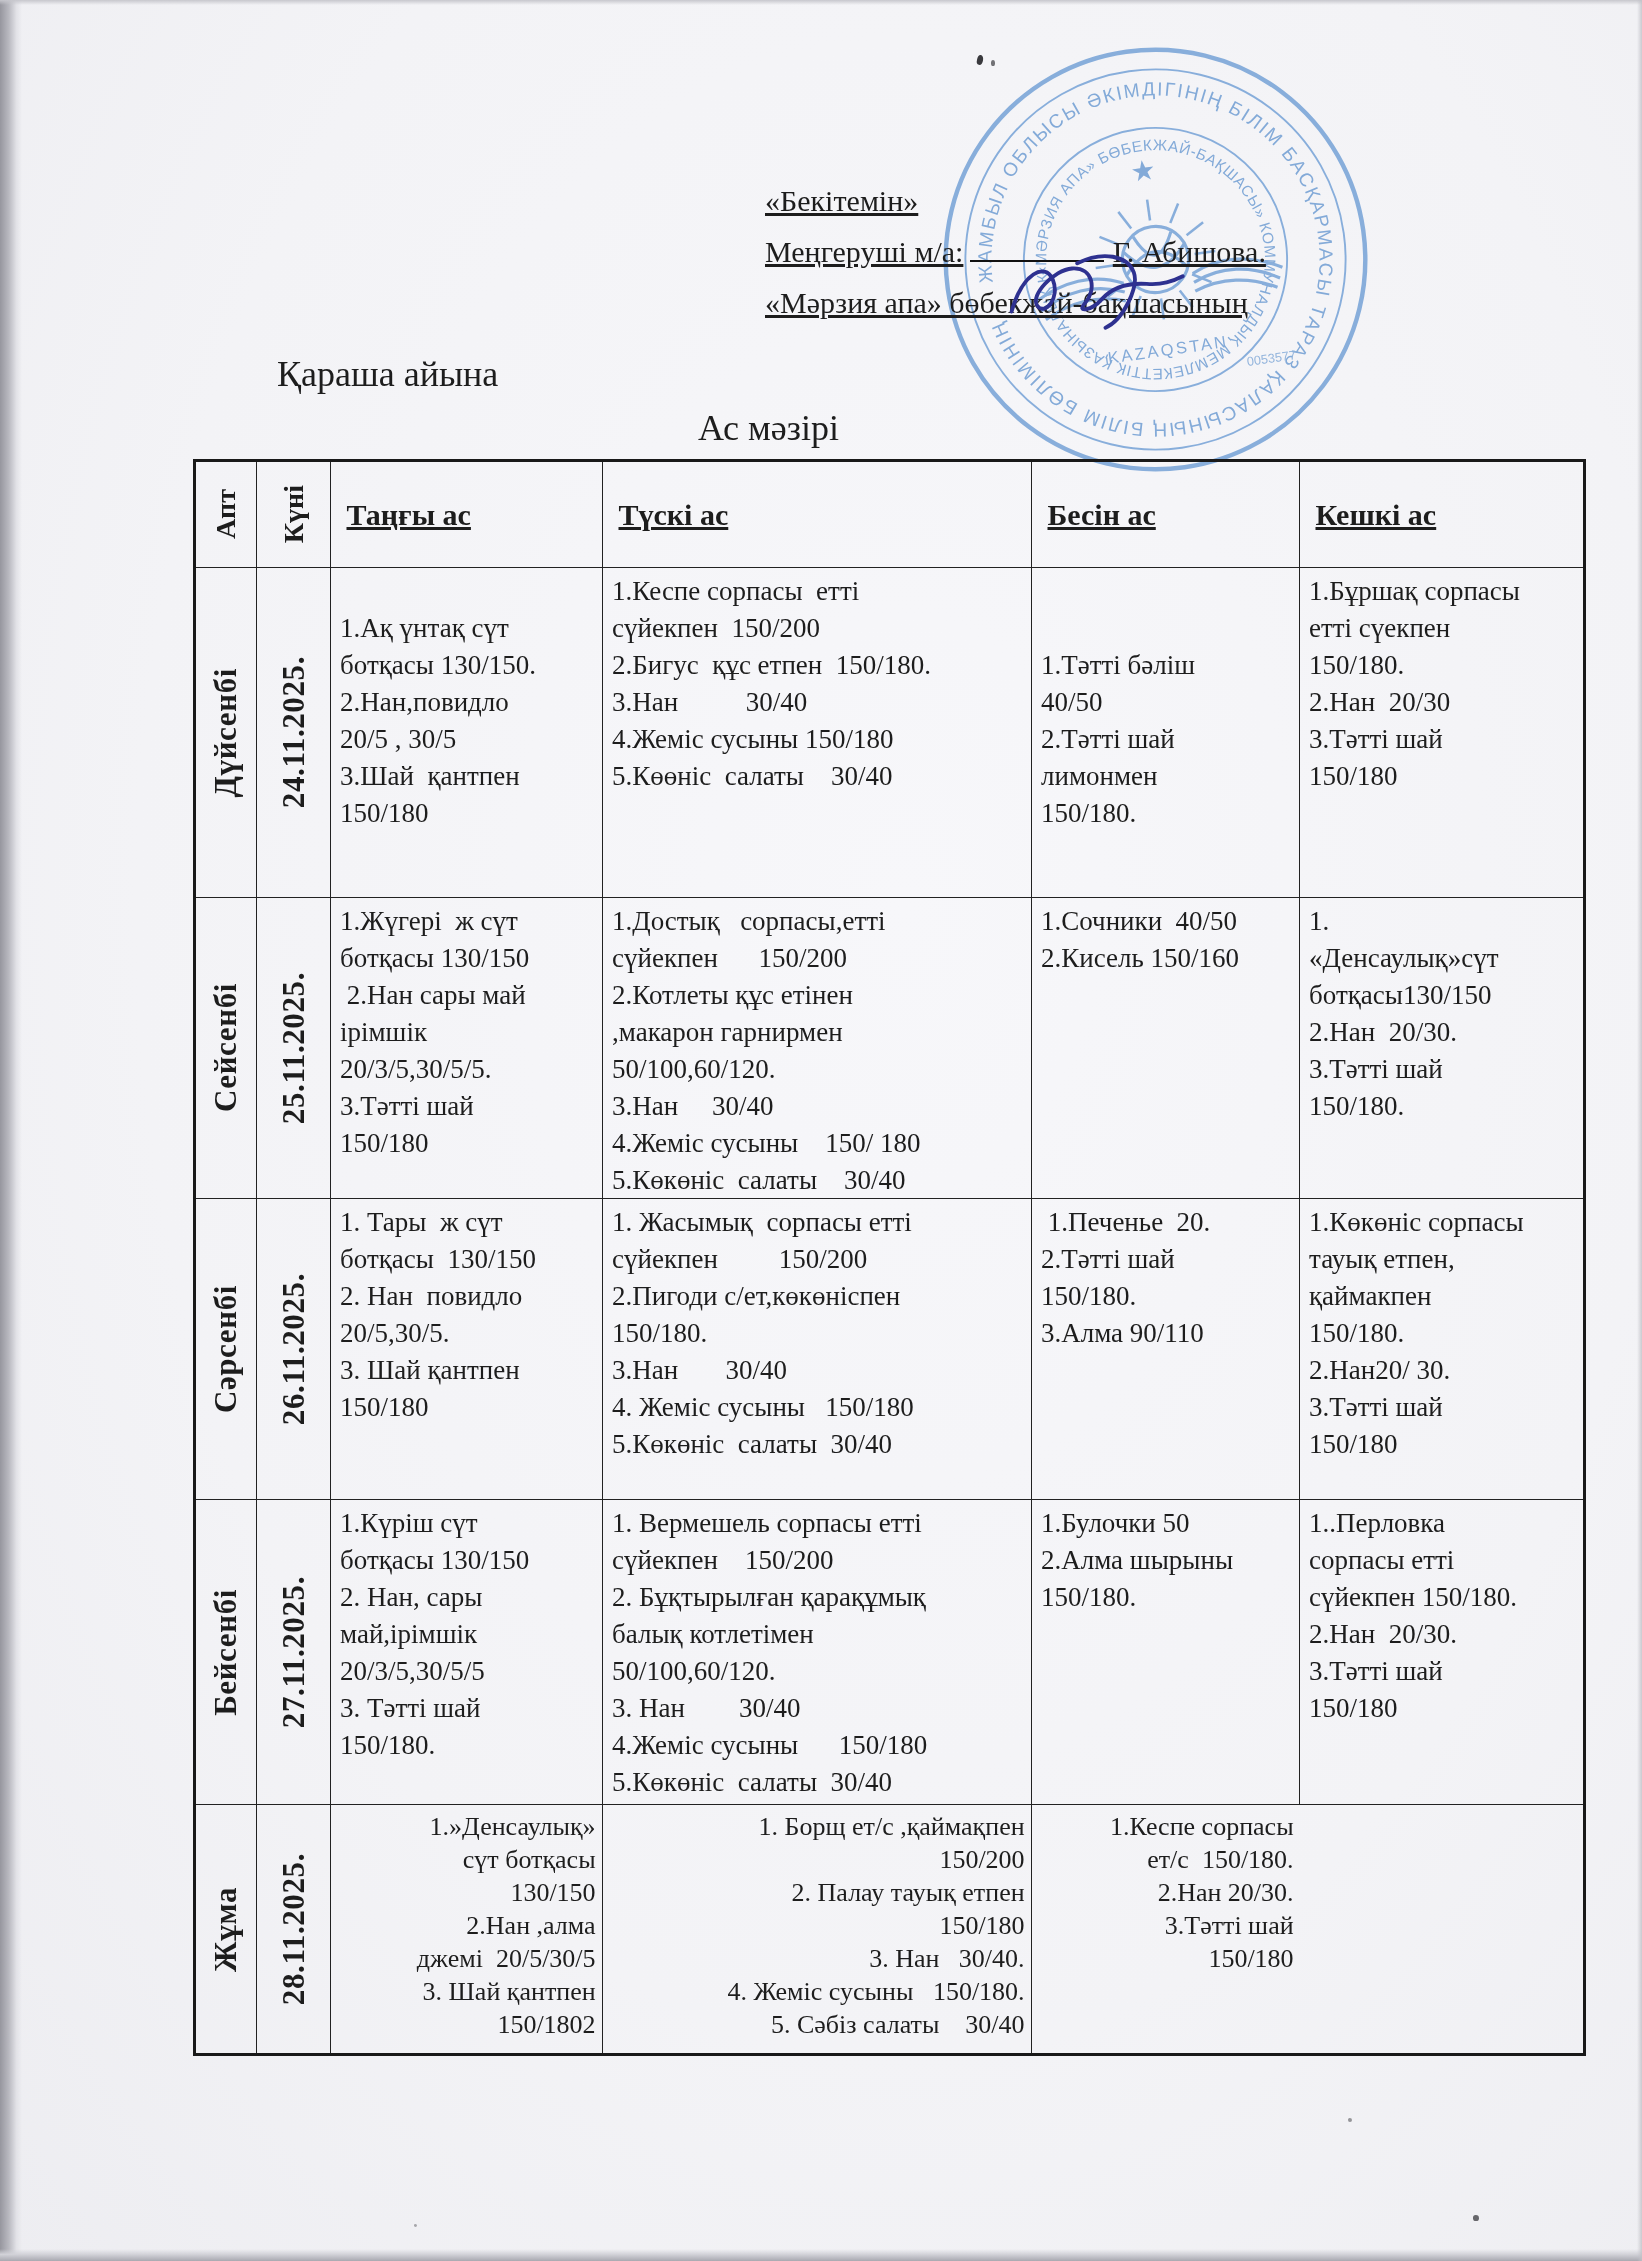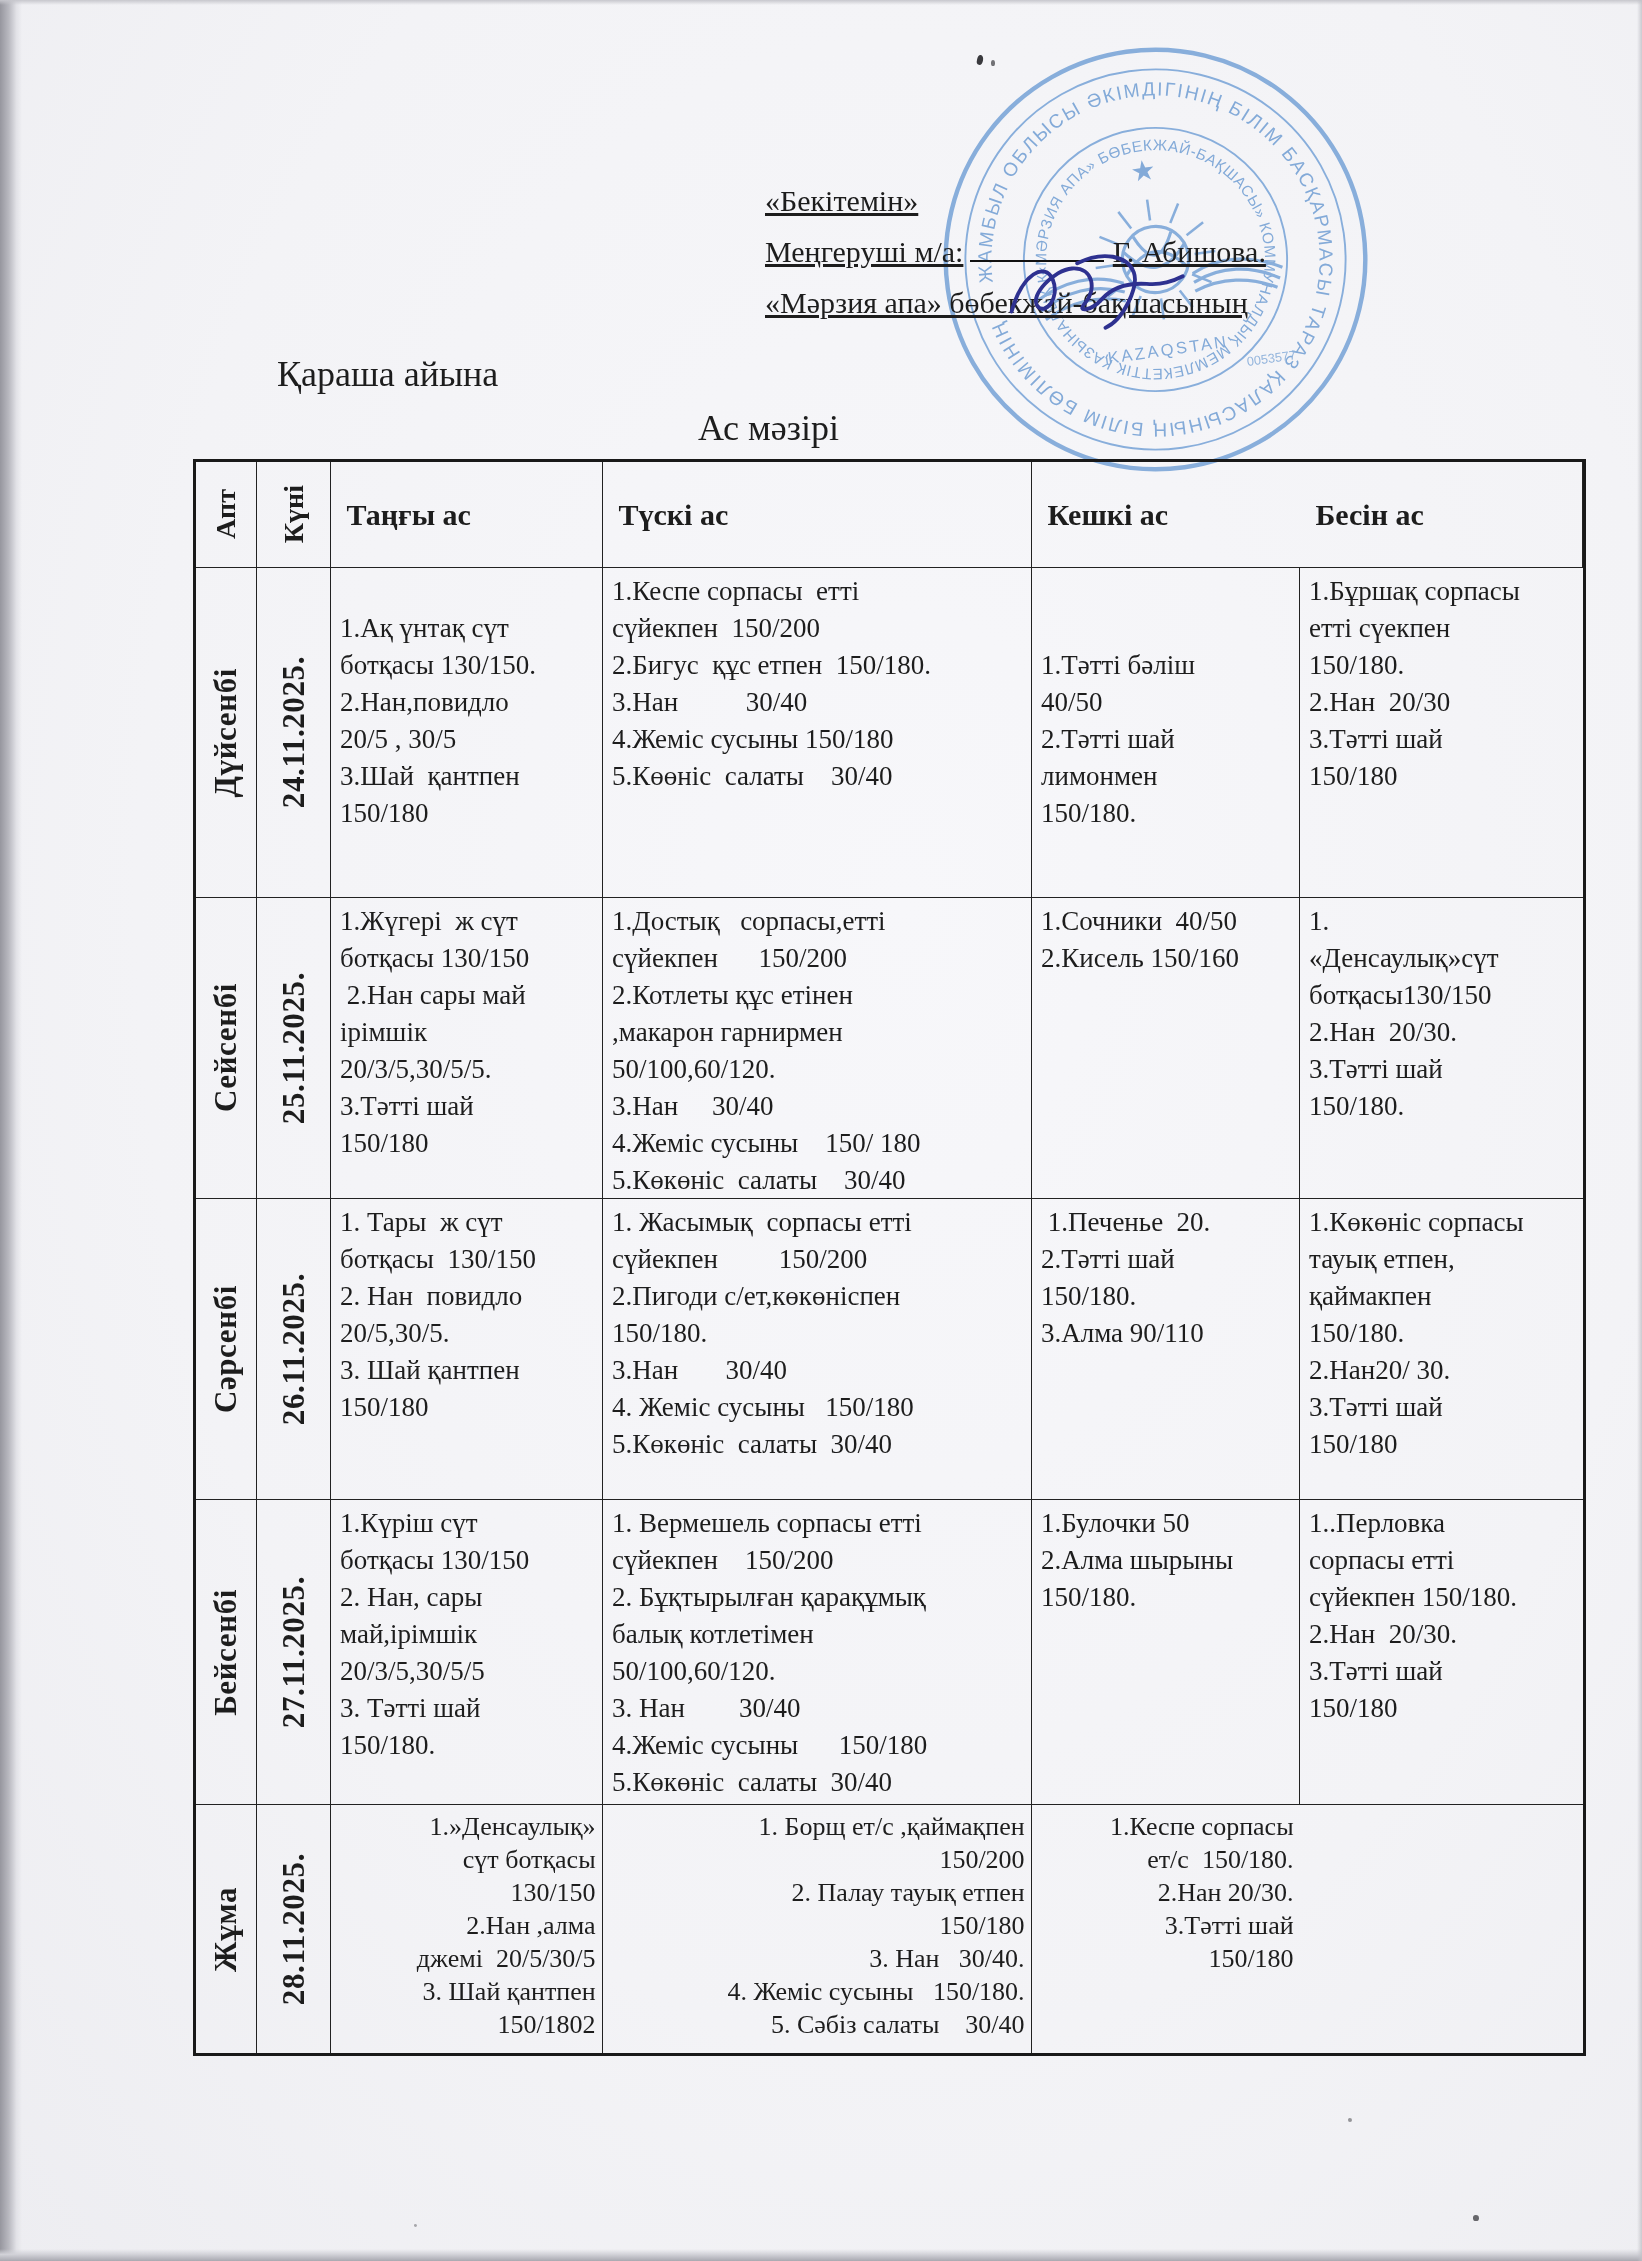--- a/index.html
+++ b/index.html
@@ -45,21 +45,21 @@
     border:3.2px solid #191919;
     background:transparent;
   }
   .cell{
     border-right:1.9px solid #222;border-bottom:1.9px solid #222;
     box-sizing:border-box;overflow:hidden;position:relative;
   }
   .cell.last-col{border-right:none;}
   .cell.last-row{border-bottom:none;text-align:right;}
   .c-head{display:flex;align-items:center;padding-left:15.5px;
-    font-weight:bold;font-size:30px;}
+    font-weight:bold;font-size:30px;text-decoration:underline;}
   .c-vert{display:flex;align-items:center;justify-content:center;}
   .vtext{writing-mode:vertical-rl;transform:rotate(180deg);
     font-weight:bold;white-space:nowrap;}
   .vtext.vhead{font-size:28px;}
   .vtext.vday{font-size:31px;letter-spacing:0.6px;}
   .vtext.vdate{font-size:31px;letter-spacing:0.6px;}
   .c-meal{padding:5.2px 6.4px 3.9px 9px;}
   .cell-text{font-size:27px;line-height:37px;white-space:pre-wrap;font-family:Liberation Serif, serif;}
   .r5 .cell-text{font-size:26px;line-height:33px;}
 </style>
@@ -148,22 +148,22 @@
   <div class="menu-table">
 
     <div class="cell c-vert">
         <span class="vtext vhead">Апт</span>
       </div>
     <div class="cell c-vert">
         <span class="vtext vhead">Күні</span>
       </div>
     <div class="cell c-head">Таңғы ас</div>
     <div class="cell c-head">Түскі ас</div>
+    <div class="cell c-head">Бесін ас</div>
     <div class="cell c-head last-col">Кешкі ас</div>
-    <div class="cell c-head">Бесін ас</div>
 
     <div class="cell c-vert">
         <span class="vtext vday">Дүйсенбі</span>
       </div>
     <div class="cell c-vert">
         <span class="vtext vdate">24.11.2025.</span>
       </div>
     <div class="cell c-meal">
         <div class="cell-text">
 1.Ақ үнтақ сүт

